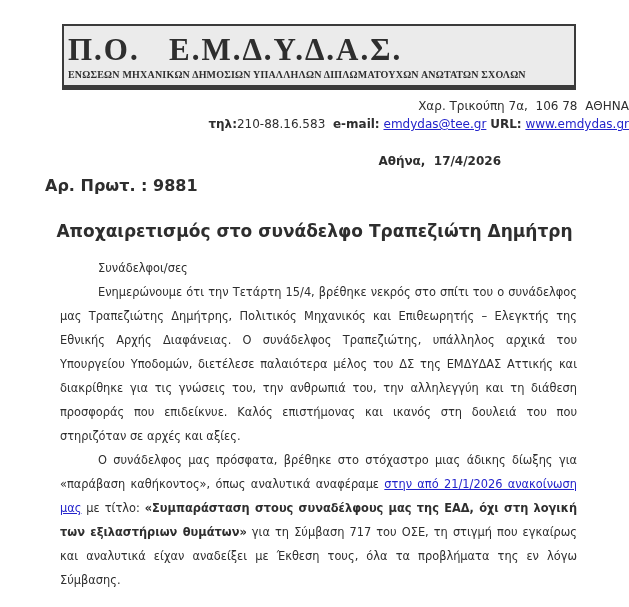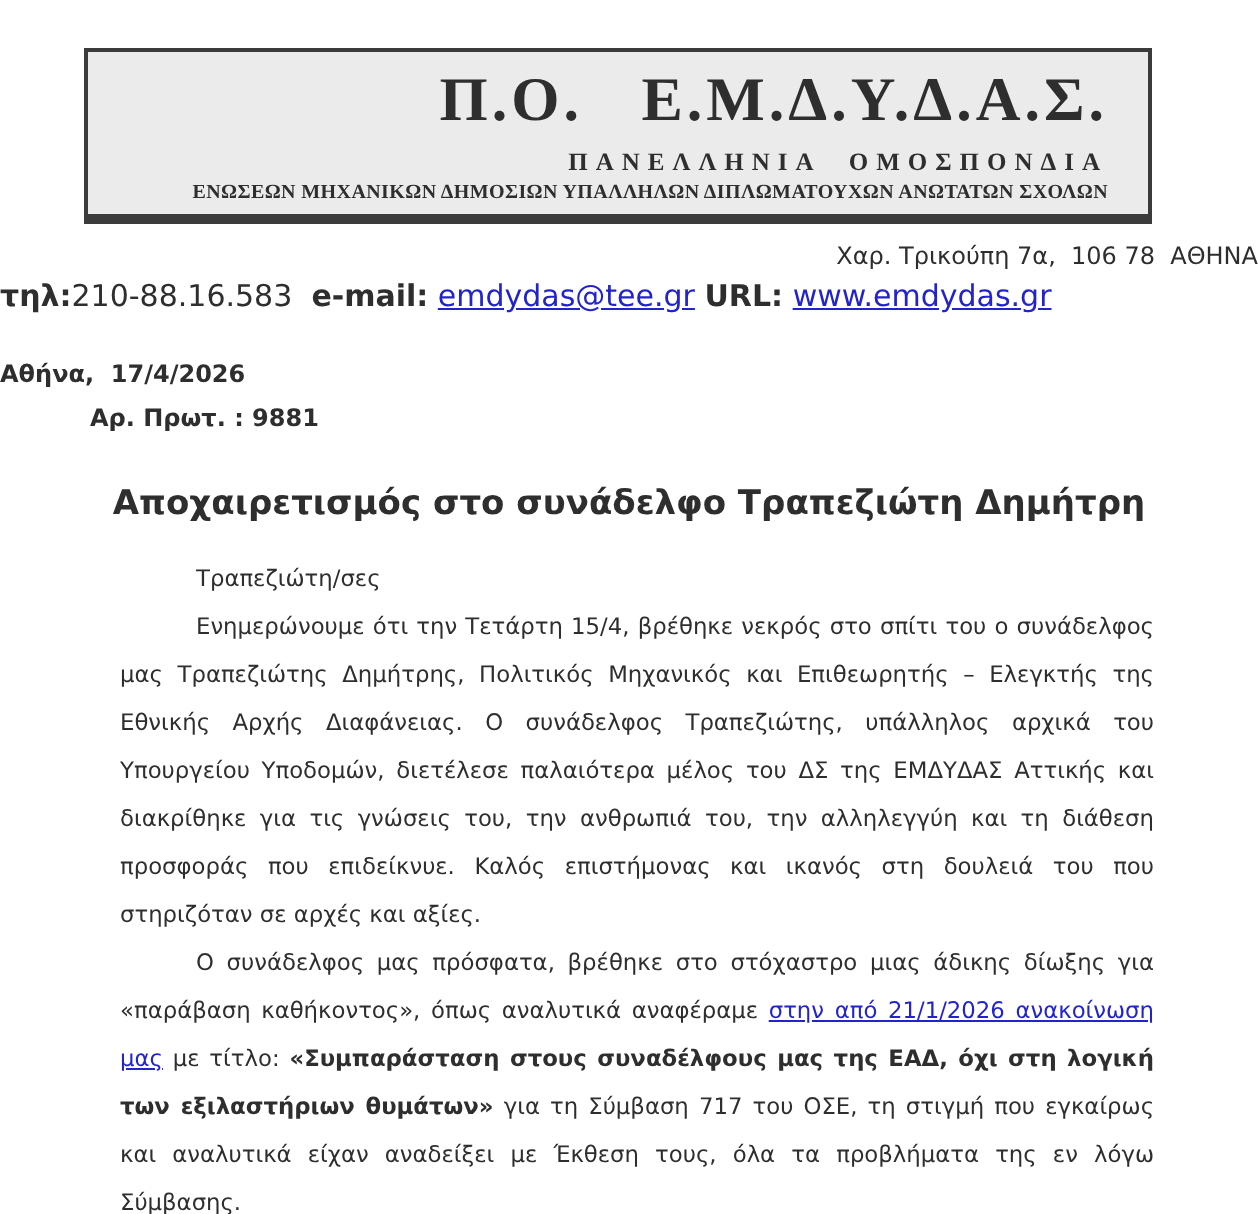--- a/index.html
+++ b/index.html
@@ -12,92 +12,91 @@
   html,body{background:#ffffff;}
   body{
     width:629px;height:607px;overflow:hidden;
     font-family:"DejaVu Sans","Liberation Sans",sans-serif;
     color:var(--text);
   }
   .keep-sp{white-space:pre-wrap;}
 
   
   .header-box{
-    margin:24px 53px 0 42px;
+    margin:24px 53px 0 62px;
     background:var(--box-bg);
     border:2px solid var(--box-border);
     border-bottom-width:5px;
-    text-align:right;
+    text-align:left;
     padding:7px 20px 5px 4px;
   }
   .org-title{
     font-family:"Liberation Serif","DejaVu Serif",serif;
     font-weight:bold;font-size:31px;letter-spacing:2px;line-height:1.1;
   }
   .federation-line{
     font-family:"Liberation Serif","DejaVu Serif",serif;
     font-weight:bold;font-size:12.5px;letter-spacing:4px;margin-top:7px;
   }
   .unions-line{
     font-family:"Liberation Serif","DejaVu Serif",serif;
     font-weight:bold;font-size:10px;letter-spacing:0.2px;margin-top:2px;
   }
 
   
   .address-line{
     text-align:right;font-size:12px;margin-top:9px;
   }
   .contact-line{
-    text-align:left;font-size:15px;margin-top:4px;
+    text-align:right;font-size:12px;margin-top:4px;
   }
   .contact-line b{font-weight:bold;}
   .link{
     color:var(--link);
     text-decoration:underline;
     cursor:pointer;
   }
 
   
   .city-date{
-    text-align:left;padding-right:128px;
+    text-align:right;padding-right:128px;
     font-weight:bold;font-size:12px;margin-top:23px;
   }
   .protocol{
-    margin-left:45px;font-weight:bold;font-size:12px;margin-top:8px;
+    margin-left:45px;font-weight:bold;font-size:16px;margin-top:8px;
   }
 
   
   .doc-title{
     text-align:center;font-weight:bold;font-size:17px;margin-top:26px;
   }
   .content{
     margin:15px 52px 0 60px;
     font-size:11.4px;line-height:24px;
     text-align:justify;
   }
   .content p{text-indent:38px;}
   .salutation{text-indent:38px;}
   .b{font-weight:bold;}
 </style>
 </head>
 <body>
 
 <div class="header-box">
   <div class="org-title keep-sp">Π.Ο.   Ε.Μ.Δ.Υ.Δ.Α.Σ.</div>
-  <div class="federation-line keep-sp">ΠΑΝΕΛΛΗΝΙΑ  ΟΜΟΣΠΟΝΔΙΑ</div>
   <div class="unions-line">ΕΝΩΣΕΩΝ ΜΗΧΑΝΙΚΩΝ ΔΗΜΟΣΙΩΝ ΥΠΑΛΛΗΛΩΝ ΔΙΠΛΩΜΑΤΟΥΧΩΝ ΑΝΩΤΑΤΩΝ ΣΧΟΛΩΝ</div>
 </div>
 
 <div class="address-line keep-sp">Χαρ. Τρικούπη 7α,  106 78  ΑΘΗΝΑ</div>
 
 <div class="contact-line"><b>τηλ:</b><span class="keep-sp">210-88.16.583</span><span class="keep-sp">  </span><b>e-mail:</b><span class="keep-sp"> </span><span class="link">emdydas@tee.gr</span><span class="keep-sp"> </span><b>URL:</b><span class="keep-sp"> </span><span class="link">www.emdydas.gr</span></div>
 
 <div class="city-date keep-sp">Αθήνα,  17/4/2026</div>
 <div class="protocol keep-sp">Αρ. Πρωτ. : 9881</div>
 
 <div class="doc-title">Αποχαιρετισμός στο συνάδελφο Τραπεζιώτη Δημήτρη</div>
 
 <div class="content">
-  <div class="salutation">Τραπεζιώτη/σες</div>
+  <div class="salutation">Συνάδελφοι/σες</div>
   <p><span>Ενημερώνουμε ότι την Τετάρτη 15/4, βρέθηκε νεκρός στο σπίτι του ο συνάδελφος μας Τραπεζιώτης Δημήτρης, Πολιτικός Μηχανικός και Επιθεωρητής – Ελεγκτής της Εθνικής Αρχής Διαφάνειας. Ο συνάδελφος Τραπεζιώτης, υπάλληλος αρχικά του Υπουργείου Υποδομών, διετέλεσε παλαιότερα μέλος του ΔΣ της ΕΜΔΥΔΑΣ Αττικής και διακρίθηκε για τις γνώσεις του, την ανθρωπιά του, την αλληλεγγύη και τη διάθεση προσφοράς που επιδείκνυε. Καλός επιστήμονας και ικανός στη δουλειά του που στηριζόταν σε αρχές και αξίες.</span></p>
   <p><span>Ο συνάδελφος μας πρόσφατα, βρέθηκε στο στόχαστρο μιας άδικης δίωξης για «παράβαση καθήκοντος», όπως αναλυτικά αναφέραμε </span><span class="link">στην από 21/1/2026 ανακοίνωση μας</span><span> με τίτλο: </span><span class="b">«Συμπαράσταση στους συναδέλφους μας της ΕΑΔ, όχι στη λογική των εξιλαστήριων θυμάτων»</span><span> για τη Σύμβαση 717 του ΟΣΕ, τη στιγμή που εγκαίρως και αναλυτικά είχαν αναδείξει με Έκθεση τους, όλα τα προβλήματα της εν λόγω Σύμβασης.</span></p>
 
 </div>
 
 </body></html>

